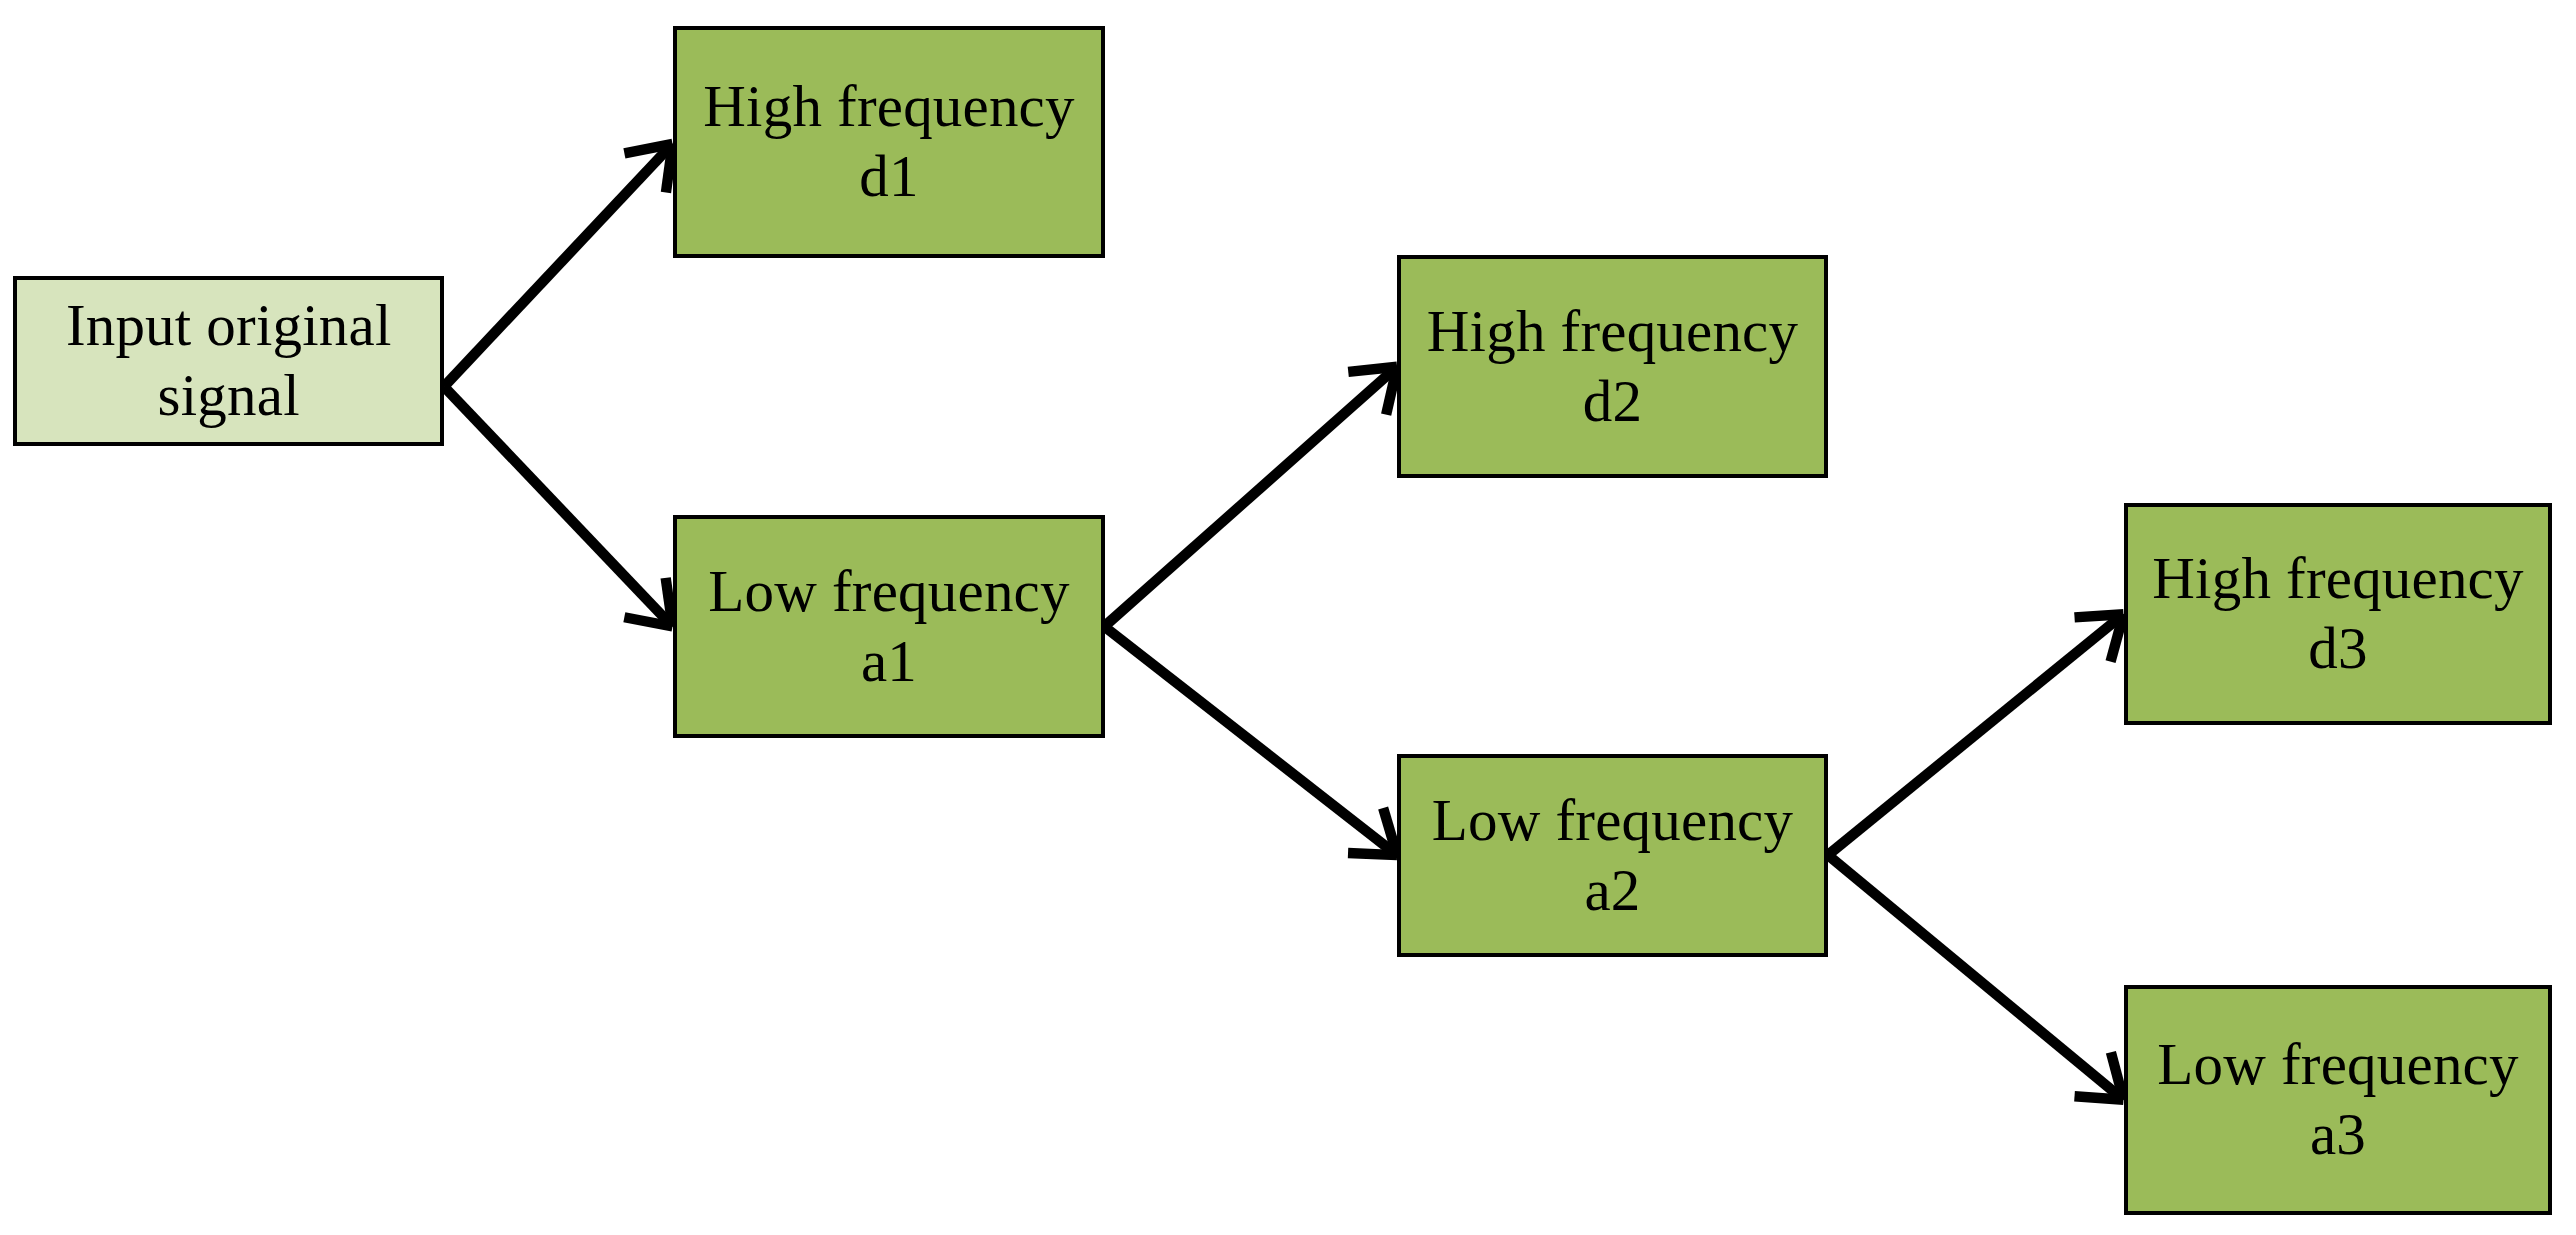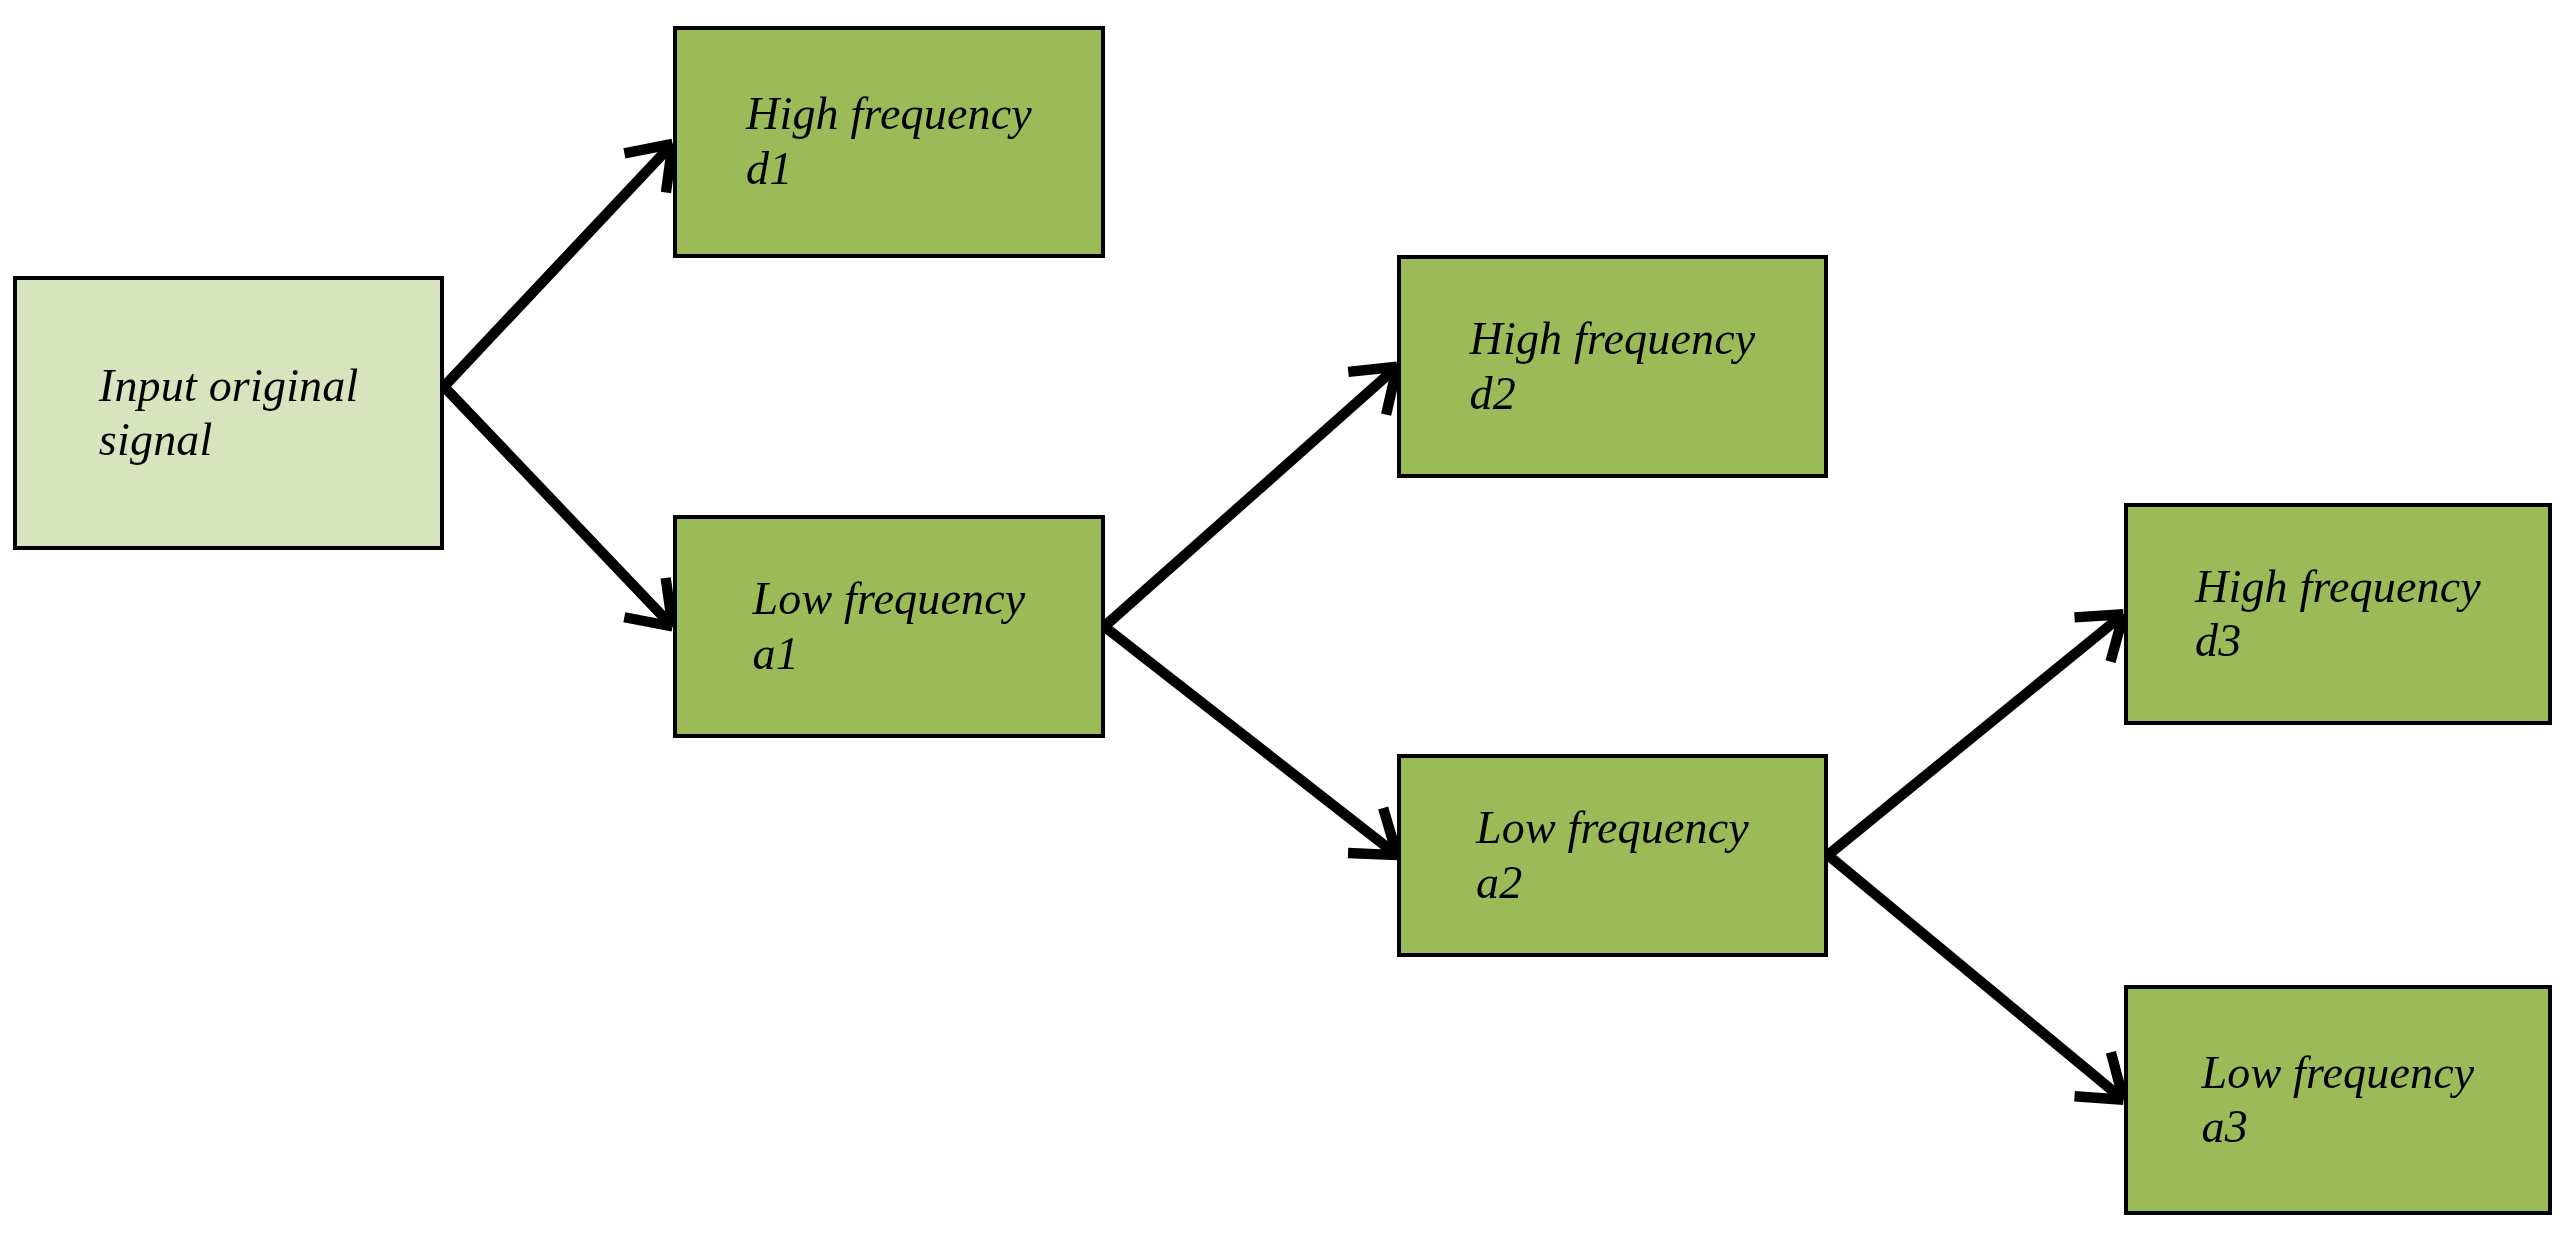--- a/index.html
+++ b/index.html
@@ -22,26 +22,25 @@
     width: 2576px;
     height: 1236px;
   }
   .node {
     position: absolute;
     box-sizing: border-box;
     border: 4.7px solid #000000;
     display: flex;
     align-items: center;
     justify-content: center;
-    text-align: left;
+    text-align: center;
     color: #000000;
-    font-size: 46px;
+    font-size: 59px;
     line-height: 1.18;
     letter-spacing: 0.2px;
-    font-style: italic;
   }
   .node .label {
     display: block;
     padding: 0 9.4px;
   }
   .node.input-node {
     background: #d7e4bd;
   }
   .node.detail-node,
   .node.approx-node {
@@ -69,21 +68,21 @@
         <line x1="1479" y1="905" x2="1464.2317150248205" y2="855.1412218471824"></line>
         <line x1="1935" y1="905" x2="2248" y2="650"></line>
         <line x1="2248" y1="650" x2="2234.27244431878" y2="700.1553009662887"></line>
         <line x1="2248" y1="650" x2="2196.1052597788216" y2="653.3069528839085"></line>
         <line x1="1935" y1="905" x2="2248" y2="1164"></line>
         <line x1="2248" y1="1164" x2="2196.1320145441414" y2="1160.2970167768601"></line>
         <line x1="2248" y1="1164" x2="2234.6556933252887" y2="1113.7413740799527"></line>
       </g>
   </svg>
 
-  <div class="node input-node" style="left: 13.2px; top: 276px; width: 431px; height: 274px;">
+  <div class="node input-node" style="left: 13.2px; top: 276px; width: 431px; height: 170px;">
     <span class="label">
       <span>Input original</span><br>
       <span>signal</span>
     </span>
   </div>
 
   <div class="node detail-node" style="left: 673px; top: 25.5px; width: 432px; height: 232px;">
     <span class="label">
       <span>High frequency</span><br>
       <span>d1</span>

